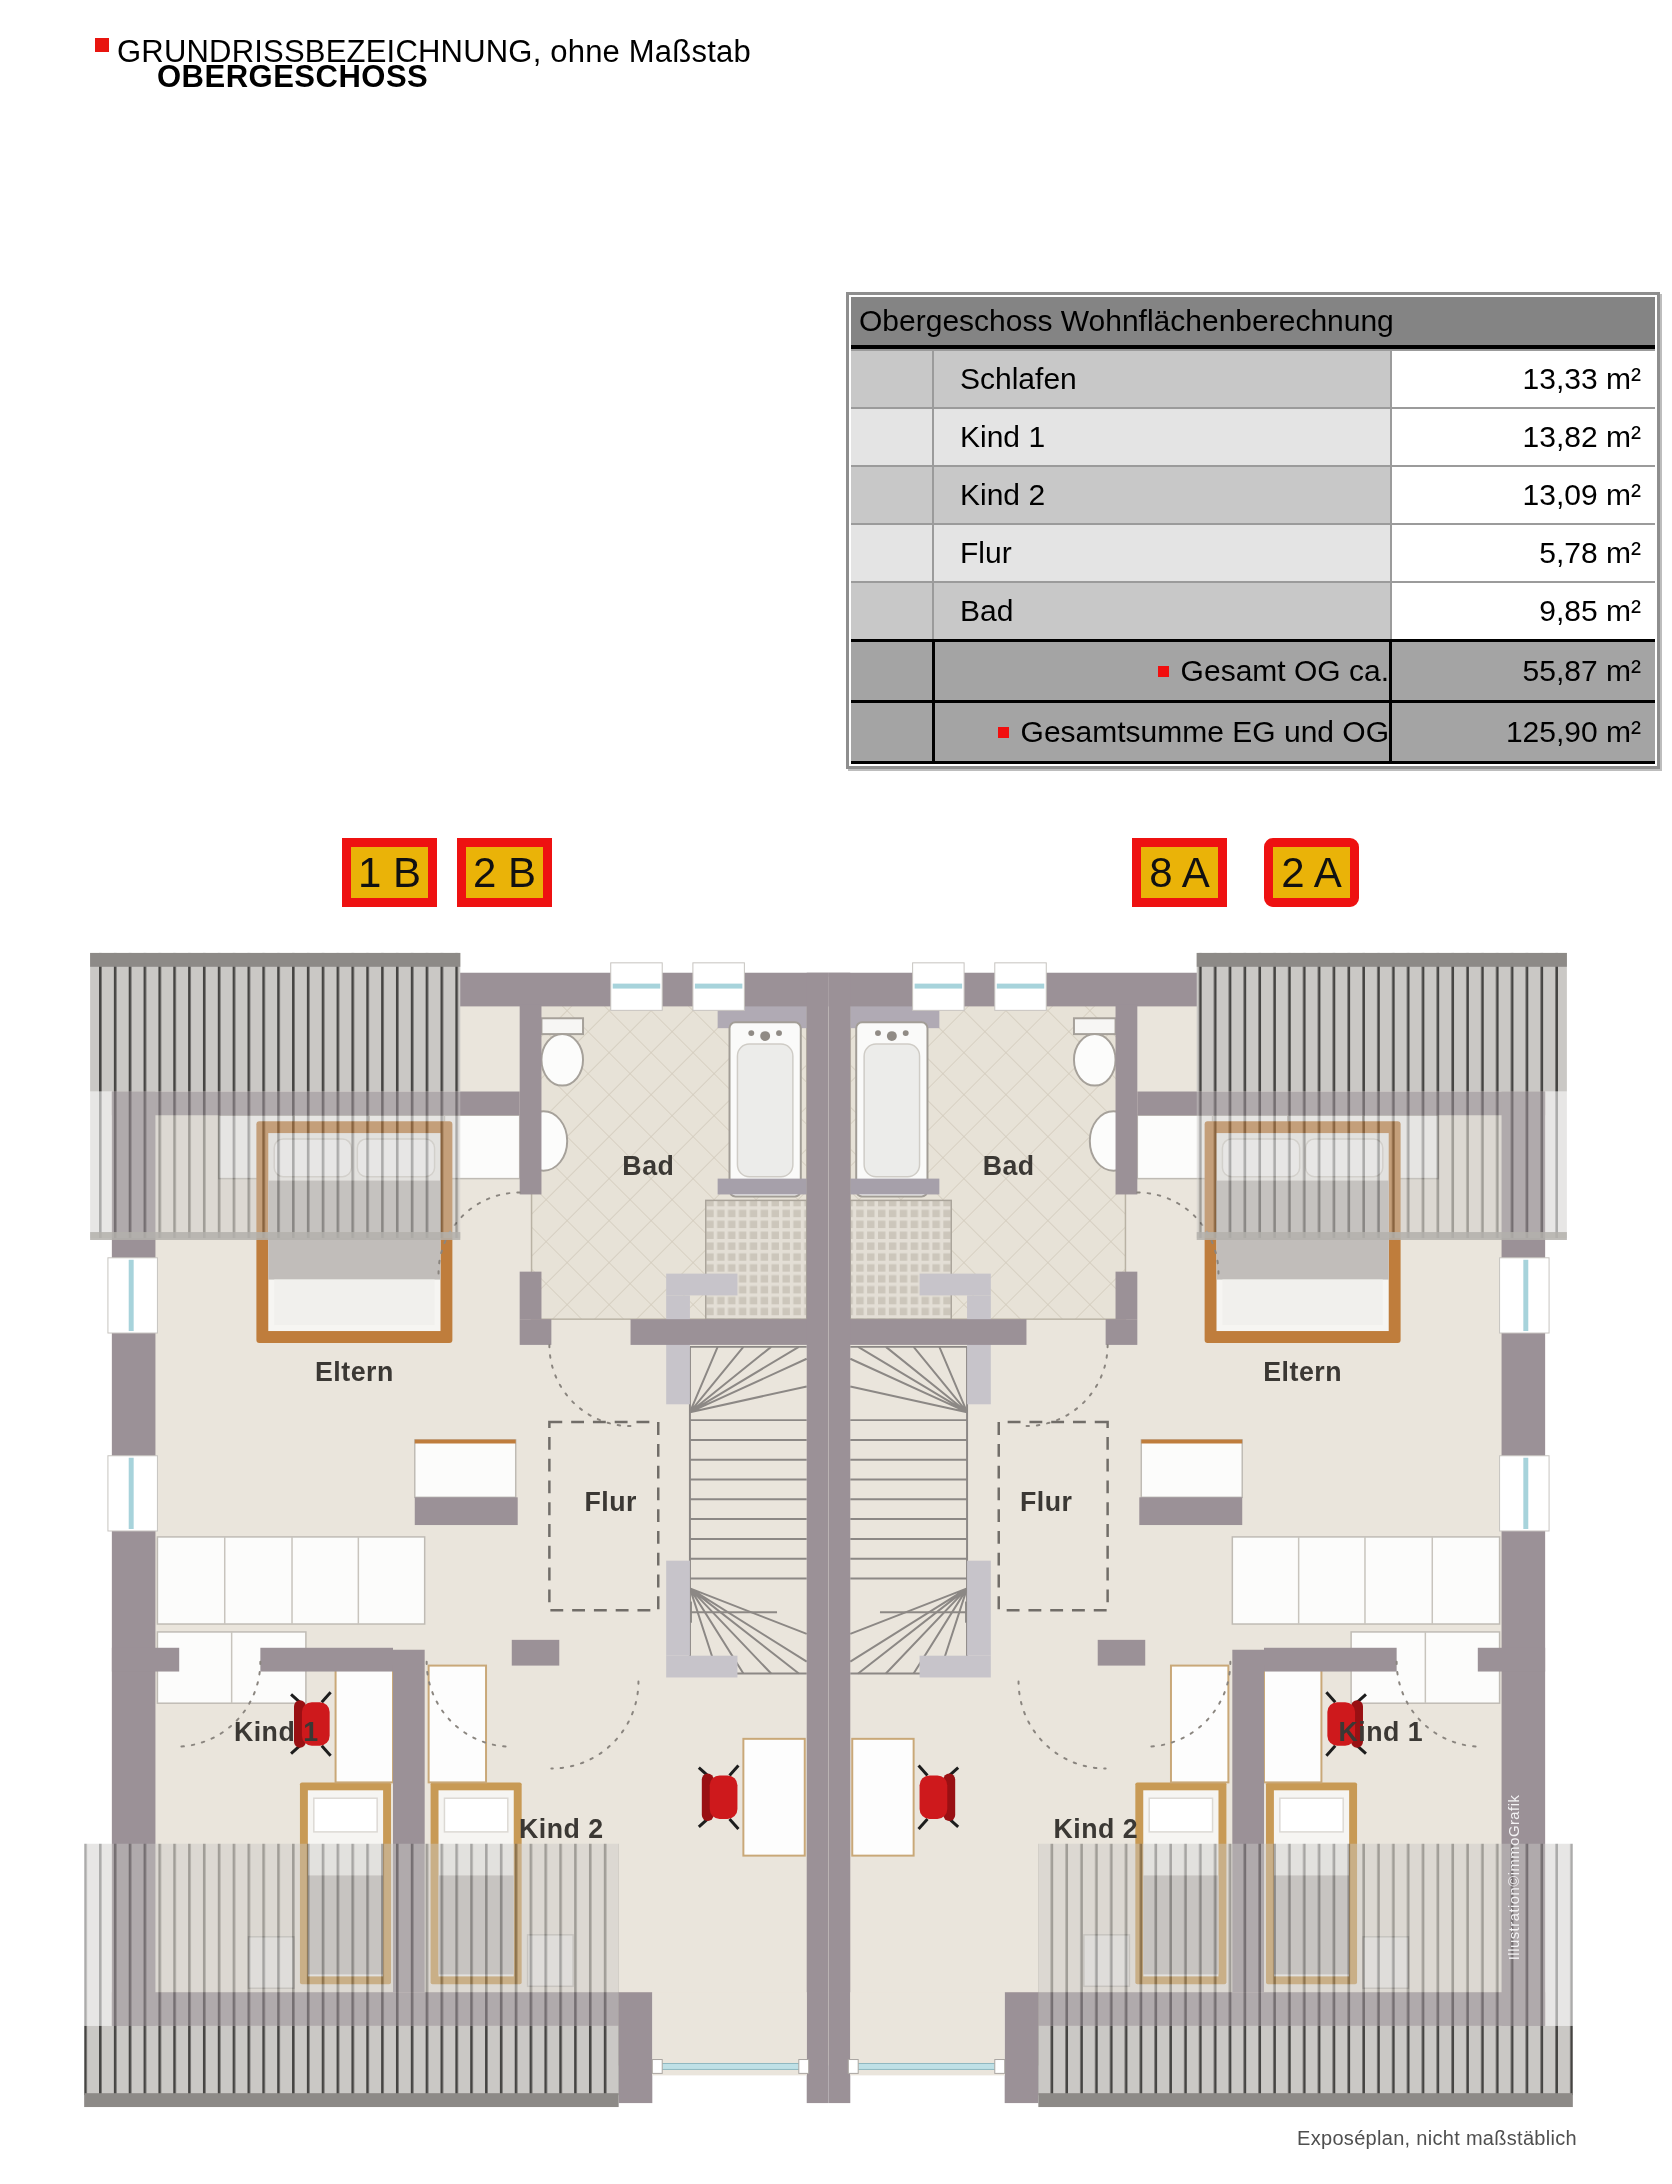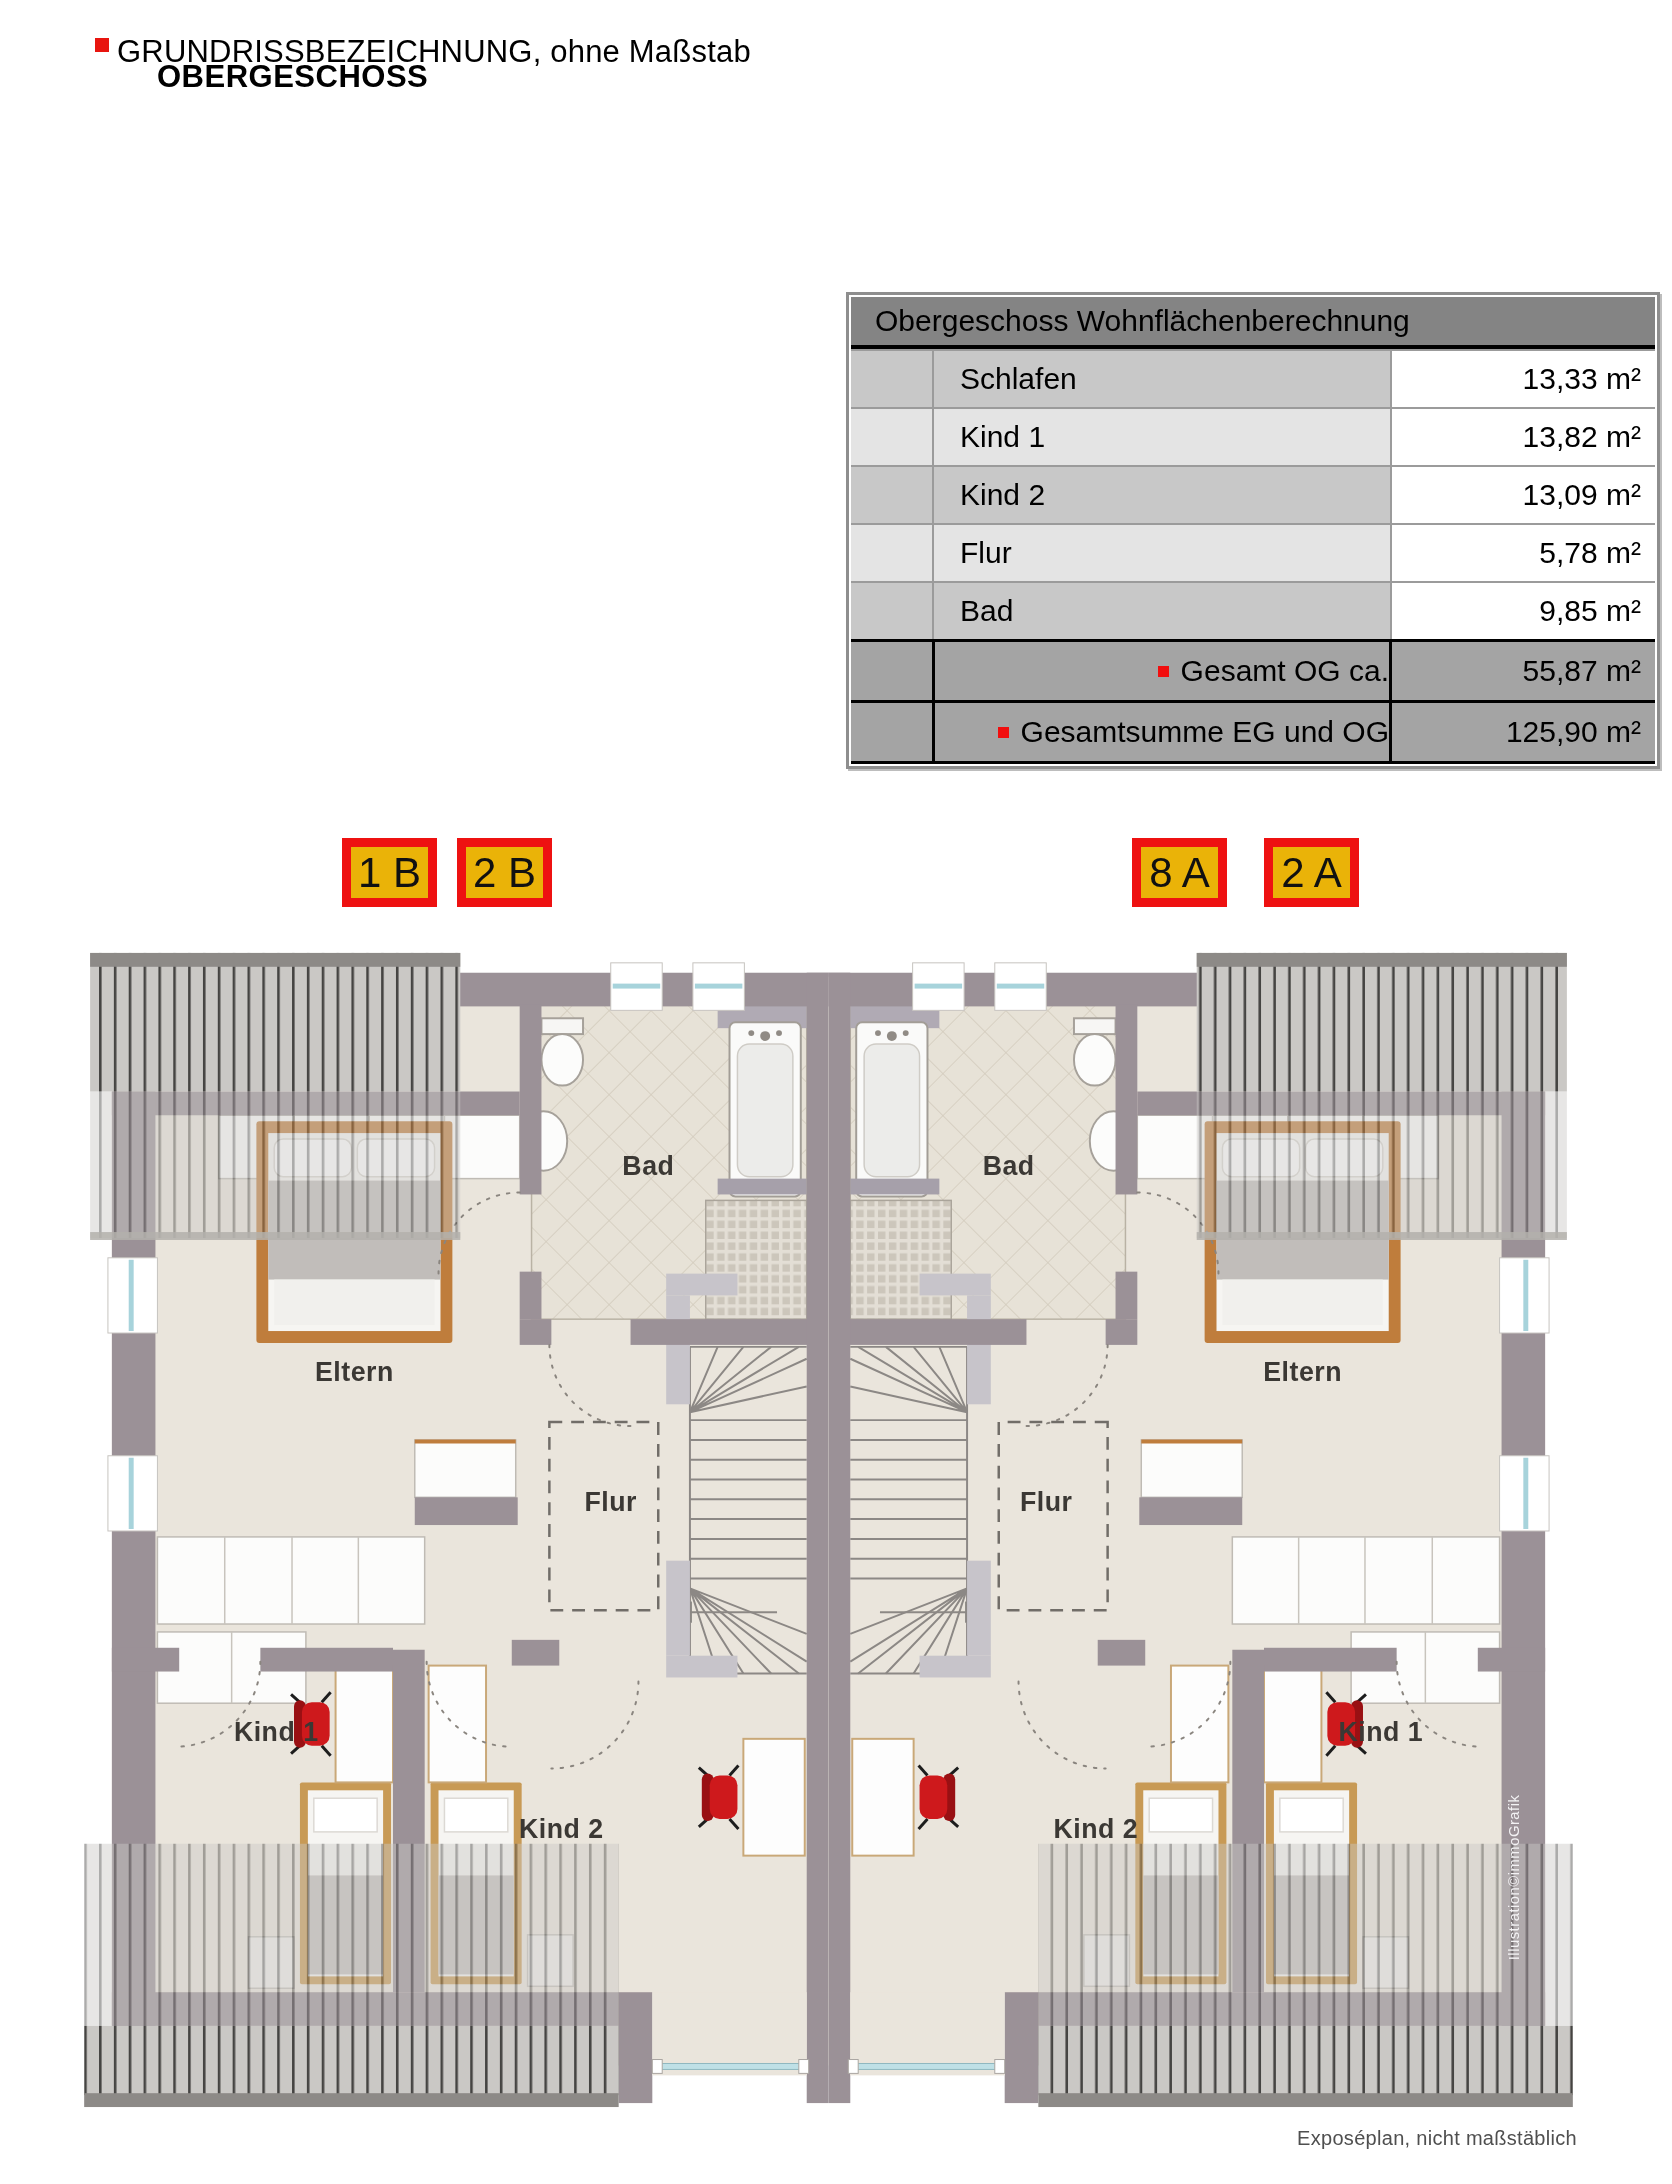--- a/index.html
+++ b/index.html
@@ -7,21 +7,21 @@
   .page{position:relative;width:1672px;height:2185px;background:#fff;overflow:hidden;}
 
   
   .head-bullet{position:absolute;left:95px;top:38px;width:14px;height:14px;background:#e8150f;}
   .head-title{position:absolute;left:117px;top:22px;font-size:31px;letter-spacing:0.2px;margin-top:12px;}
   .head-sub{position:absolute;left:117px;top:59px;font-size:31px;font-weight:bold;letter-spacing:0.5px;margin-left:40px;}
 
   
   .tframe{position:absolute;left:846px;top:292px;width:808px;border:3px solid #8e8e8e;background:#fff;box-shadow:2px 2px 0 #bdbdbd;}
   .tinner{border:2px solid #ffffff;}
-  .thead{height:48px;background:#848484;display:flex;align-items:center;padding-left:24px;font-size:30px;border-bottom:4px solid #000;}
+  .thead{height:48px;background:#848484;display:flex;align-items:center;padding-left:8px;font-size:30px;border-bottom:4px solid #000;}
   .trow{display:flex;height:56px;border-top:2px solid #9b9b9b;font-size:30px;}
   .trow:first-of-type{border-top:none;}
   .c1{width:81px;border-right:2px solid #9b9b9b;flex:none;}
   .c2{flex:1;display:flex;align-items:center;padding-left:26px;}
   .c3{width:249px;flex:none;background:#fff;display:flex;align-items:center;justify-content:flex-end;padding-right:14px;border-left:2px solid #9b9b9b;}
   .rowA{background:#c8c8c8;}
   .rowB{background:#e4e4e4;}
   .rowA .c1{background:#c8c8c8;} .rowB .c1{background:#e4e4e4;}
   .ttotal{display:flex;height:58px;background:#a4a4a4;border-top:3px solid #000;font-size:30px;}
   .ttotal:last-child{border-bottom:3px solid #000;}
@@ -95,21 +95,21 @@
           <span>Gesamtsumme EG und OG</span>
         </div>
         <div class="c3">125,90 m²</div>
       </div>
     </div>
   </div>
 
   <div class="tag" style="left:342px;">1 B</div>
   <div class="tag" style="left:457px;">2 B</div>
   <div class="tag" style="left:1132px;">8 A</div>
-  <div class="tag" style="left:1264px;">2 A</div>
+  <div class="tag" style="left:1264px;border-radius:9px;">2 A</div>
 
   <svg class="plan" viewBox="0 0 1504 1176">
     <defs>
       <pattern id="hatch" width="15" height="15" patternUnits="userSpaceOnUse">
         <rect width="15" height="15" fill="#cac8c5"></rect>
         <rect width="2.6" height="15" fill="#454442"></rect>
       </pattern>
       <pattern id="tile" width="30" height="30" patternUnits="userSpaceOnUse" patternTransform="rotate(45)">
         <rect width="30" height="30" fill="#e7e2d7"></rect>
         <path d="M0 0H30M0 0V30" stroke="#d2cbbc" stroke-width="1.6" fill="none"></path>

